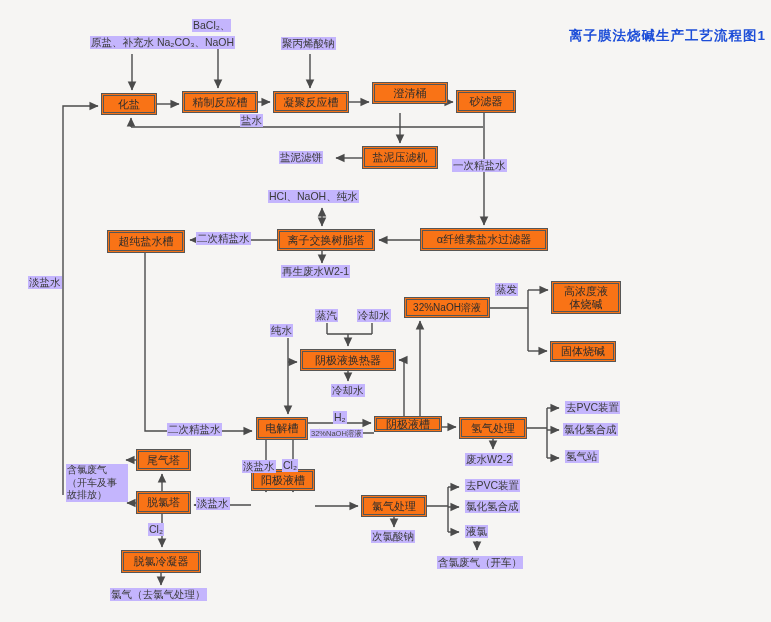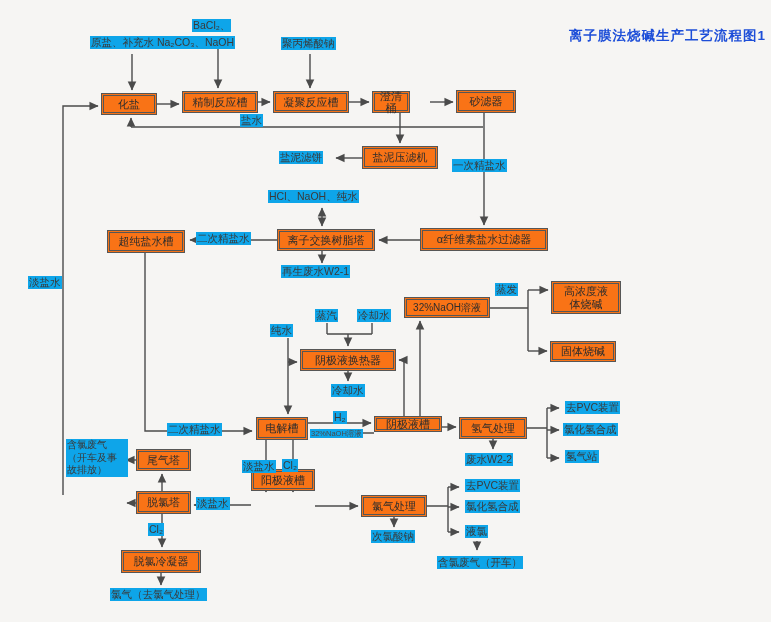--- a/index.html
+++ b/index.html
@@ -3,23 +3,23 @@
 <meta charset="utf-8">
 <style>
   html,body{margin:0;padding:0;}
   .wrap{position:relative;width:771px;height:622px;background:#f6f5f3;overflow:hidden;
         font-family:"Liberation Sans","DejaVu Sans",sans-serif;color:#333;}
   svg.flow{position:absolute;left:0;top:0;width:771px;height:622px;}
   .box{position:absolute;box-sizing:border-box;border:3px double #565656;background:#f97316;
        display:flex;align-items:center;justify-content:center;text-align:center;
        font-size:11px;line-height:1.1;color:#2d2d2d;white-space:pre-line;}
   .box.small{font-size:10px;}
-  .lbl{position:absolute;font-size:10.5px;color:#3a3a3a;background:#0ea5e9;
+  .lbl{position:absolute;font-size:10.5px;color:#3a3a3a;background:#c4b5fd;
        line-height:1.2;white-space:nowrap;padding:0 1px;}
-  .lbl.multi{white-space:pre-line;line-height:1.25;font-size:10px;}
+  .lbl.multi{white-space:pre-line;line-height:1.25;font-size:10px;margin-top:25px;}
   .lbl.tiny{font-size:7.5px;color:#4a4a4a;}
   .title{position:absolute;right:5px;top:27px;font-size:13.5px;font-weight:bold;
          color:#1d4ed8;letter-spacing:1px;margin-left:44px;}
 </style>
 </head>
 <body>
 
 <div class="wrap">
 
   <svg class="flow" viewBox="0 0 771 622" xmlns="http://www.w3.org/2000/svg">
@@ -100,21 +100,21 @@
       <path d="M161,573 V585" marker-end="url(#arr)"></path>
       <path d="M136,503 H127" marker-end="url(#arr)"></path>
     </g>
   </svg>
 
   <div class="title">离子膜法烧碱生产工艺流程图1</div>
 
   <div class="box" style="left:101px;top:93px;width:56px;height:22px">化盐</div>
   <div class="box" style="left:182px;top:91px;width:76px;height:22px">精制反应槽</div>
   <div class="box" style="left:273px;top:91px;width:76px;height:22px">凝聚反应槽</div>
-  <div class="box" style="left:372px;top:91px;width:38px;height:22px">澄清桶</div>
+  <div class="box" style="left:372px;top:82px;width:76px;height:22px">澄清桶</div>
   <div class="box" style="left:456px;top:90px;width:60px;height:23px">砂滤器</div>
   <div class="box" style="left:362px;top:146px;width:76px;height:23px">盐泥压滤机</div>
   <div class="box" style="left:420px;top:228px;width:128px;height:23px">α纤维素盐水过滤器</div>
   <div class="box" style="left:277px;top:229px;width:98px;height:22px">离子交换树脂塔</div>
   <div class="box" style="left:107px;top:230px;width:78px;height:23px">超纯盐水槽</div>
   <div class="box small" style="left:404px;top:297px;width:86px;height:21px">32%NaOH溶液</div>
   <div class="box" style="left:551px;top:281px;width:70px;height:33px">高浓度液
 体烧碱</div>
   <div class="box" style="left:550px;top:341px;width:66px;height:21px">固体烧碱</div>
   <div class="box" style="left:300px;top:349px;width:96px;height:22px">阴极液换热器</div>

